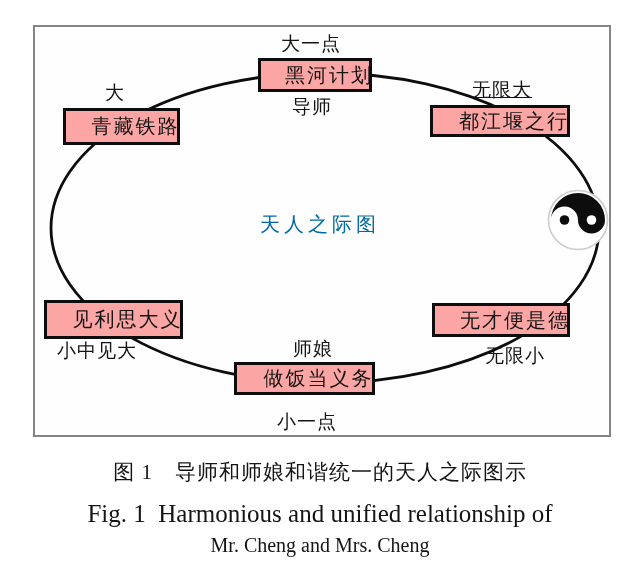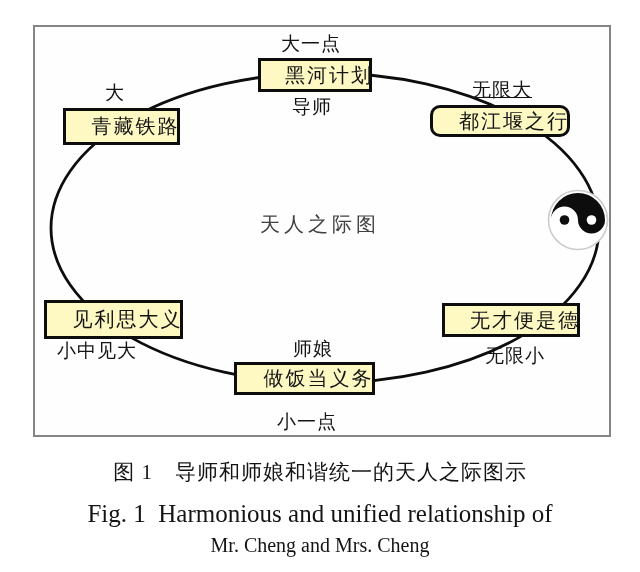--- a/index.html
+++ b/index.html
@@ -13,34 +13,34 @@
     position: absolute; left: 33px; top: 25px;
     width: 578px; height: 412px;
     border: 2px solid #858585; background: #fefefe;
     box-sizing: border-box; z-index: 0;
   }
   svg.overlay {
     position: absolute; left: 0; top: 0; z-index: 1;
   }
   .node-box {
     position: absolute; z-index: 3; box-sizing: border-box;
-    border: 3px solid #0d0d0d; background: #fef9c3;
+    border: 3px solid #0d0d0d; background: #fca5a5;
     display: flex; align-items: center; justify-content: center;
     font-size: 20px; letter-spacing: 2px; white-space: nowrap;
     color: #141414;
     padding-left: 28px;
   }
   .flabel {
     position: absolute; z-index: 3; white-space: nowrap;
     font-size: 19px; letter-spacing: 1px; color: #141414;
     transform: translateX(-50%);
   }
   .center-title {
     position: absolute; z-index: 2; white-space: nowrap;
-    font-size: 20px; letter-spacing: 4px; color: #404040;
+    font-size: 20px; letter-spacing: 4px; color: #0369a1;
     transform: translateX(-50%);
   }
   .cap {
     position: absolute; left: 0; width: 640px; text-align: center;
     font-family: "Liberation Serif", "DejaVu Serif", serif;
     color: #141414; white-space: pre; z-index: 2;
   }
   .cap-zh { top: 458px; font-size: 21px; letter-spacing: 1px; }
   .cap-en1 { top: 500px; font-size: 25px; }
   .cap-en2 { top: 534px; font-size: 20px; }
@@ -58,27 +58,27 @@
     <path d="M -27 0 A 27 27 0 0 1 27 0 A 13.5 13.5 0 0 1 0 0 A 13.5 13.5 0 0 0 -27 0 Z" fill="#0d0d0d"></path>
     <circle cx="-13.5" cy="0" r="4.8" fill="#0d0d0d"></circle>
     <circle cx="13.5" cy="0" r="4.8" fill="#ffffff"></circle>
   </g>
 </svg>
 
 <div class="node-box" style="left:63px;  top:108px; width:117px; height:37px;">青藏铁路</div>
 
 <div class="node-box" style="left:258px; top:58px;  width:114px; height:34px;">黑河计划</div>
 
-<div class="node-box" style="left:430px; top:105px; width:140px; height:32px;border-radius:10px;">都江堰之行</div>
+<div class="node-box" style="left:430px; top:105px; width:140px; height:32px;">都江堰之行</div>
 
 <div class="node-box" style="left:44px;  top:300px; width:139px; height:39px;">见利思大义</div>
 
 <div class="node-box" style="left:234px; top:362px; width:141px; height:33px;">做饭当义务</div>
 
-<div class="node-box" style="left:442px; top:303px; width:138px; height:34px;">无才便是德</div>
+<div class="node-box" style="left:432px; top:303px; width:138px; height:34px;">无才便是德</div>
 
 <div class="flabel" style="left:115px; top:80px;">大</div>
 
 <div class="flabel" style="left:311px; top:31px;">大一点</div>
 
 <div class="flabel" style="left:312px; top:94px;">导师</div>
 
 <div class="flabel" style="left:502px; top:77px;text-decoration:underline;">无限大</div>
 
 <div class="flabel" style="left:97px; top:338px;">小中见大</div>

